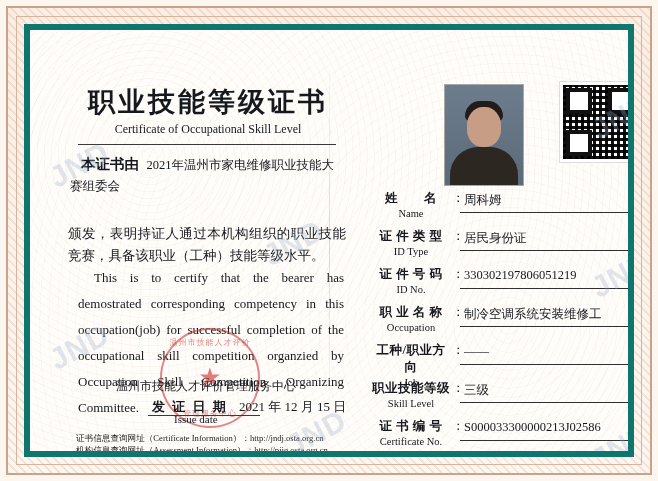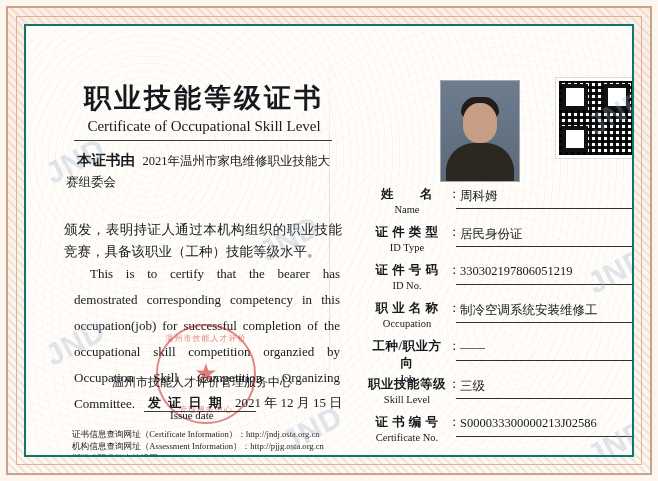--- a/index.html
+++ b/index.html
@@ -33,21 +33,21 @@
   }
   .frame-mid {
     position: absolute;
     left: 16px; top: 16px; right: 16px; bottom: 16px;
     border: 1px solid #d9b49c;
   }
   .frame-inner {
     position: absolute;
     left: 24px; top: 24px; right: 24px; bottom: 24px;
     background: #fffdfa;
-    border: 2px solid #0f766e;
+    border: 6px solid #0f766e;
     overflow: hidden;
   }
 
   
   .guilloche {
     position: absolute;
     inset: 0;
     background:
       repeating-radial-gradient(circle at 20% 30%, rgba(205,150,120,0.07) 0 1px, rgba(255,255,255,0) 1px 7px),
       repeating-radial-gradient(circle at 80% 70%, rgba(205,150,120,0.06) 0 1px, rgba(255,255,255,0) 1px 9px);
@@ -101,21 +101,21 @@
     font-size: 27px;
     letter-spacing: 3px;
     color: #15181c;
   }
   .title-en {
     position: absolute;
     left: 4px; top: 62px;
     width: 288px;
     text-align: center;
     font-family: "Liberation Serif", serif;
-    font-size: 15px;
+    font-size: 12px;
     color: #15181c;
   }
   .title-rule {
     position: absolute;
     left: 18px; top: 84px;
     width: 258px;
     height: 1px;
     background: #3a3a3a;
   }
 

